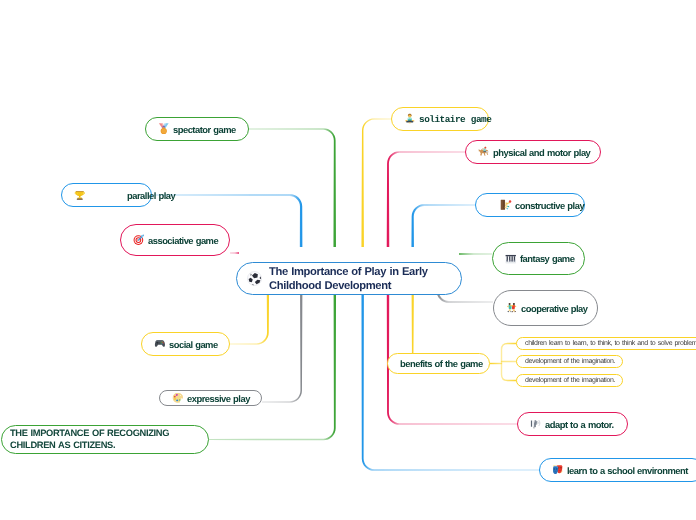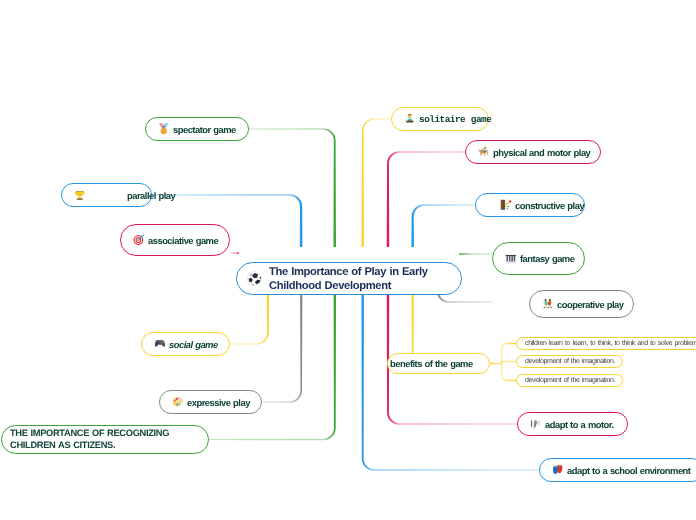--- a/index.html
+++ b/index.html
@@ -178,34 +178,34 @@
           <circle cx="15" cy="17" r="8" fill="#e81b1b"></circle>
           <circle cx="15" cy="17" r="5.2" fill="#fff"></circle>
           <circle cx="15" cy="17" r="2.8" fill="#e81b1b"></circle>
           <path d="M15 17 L28.5 3.5" stroke="#3f8fd0" stroke-width="3.6" stroke-linecap="round"></path>
           <path d="M28.8 3.2 l-1.4 7.1 -5.8-5.8z" fill="#62b6e8"></path>
           <path d="M28.8 3.2 l-7.2 1.3 5.8 5.8z" fill="#8fd0f2"></path>
           <circle cx="15" cy="17" r="2.1" fill="#8fd0f2"></circle>
         </svg></span>
       <span class="lbl">associative game</span>
 </div>
-<div class="node" id="social-game" style="left:141px;top:332px;width:89px;height:24px;border-color:#fad328;padding-left:12.3px;font-style:italic;">
+<div class="node" id="social-game" style="left:141px;top:332px;width:89px;height:24px;border-color:#fad328;padding-left:12.3px;">
   <span class="ic"><svg viewBox="0 0 32 32" width="11.5" height="11.5">
           <path d="M10.5 6 h11 c4.5 0 7 2.5 8.2 7.5 c1.2 5 1.3 9 -.7 10.6 c-2 1.6-4.3-.4-5.9-3.2 l-1.2-2.2 h-10.8 l-1.2 2.2 c-1.6 2.8-3.9 4.8-5.9 3.2 c-2-1.6-1.9-5.6-.7-10.6 C4.5 8.5 6 6 10.5 6z" fill="#454c54"></path>
           <path d="M10.5 6 h11 c3.2 0 5.4 1.3 6.8 4.2 h-24.6 C5.1 7.3 7.3 6 10.5 6z" fill="#5a636d"></path>
           <rect x="6.4" y="12.2" width="5.6" height="1.7" rx="0.8" fill="#262b30"></rect>
           <rect x="8.3" y="10.3" width="1.7" height="5.6" rx="0.8" fill="#262b30"></rect>
           <circle cx="22.5" cy="11.2" r="1.5" fill="#f0c419"></circle>
           <circle cx="25.6" cy="13.6" r="1.5" fill="#e8453c"></circle>
           <circle cx="22.5" cy="16" r="1.5" fill="#4a9cd6"></circle>
           <circle cx="19.5" cy="13.6" r="1.5" fill="#4caf50"></circle>
         </svg></span>
       <span class="lbl">social game</span>
 </div>
-<div class="node" id="expressive-play" style="left:159px;top:390px;width:103px;height:24px;border-color:#86898e;padding-left:12.3px;">
+<div class="node" id="expressive-play" style="left:159px;top:390px;width:103px;height:16px;border-color:#86898e;padding-left:12.3px;">
   <span class="ic"><svg viewBox="0 0 32 32" width="11.5" height="11.5">
           <path d="M16 3 C24.5 3 30 8 30 14.5 c0 4-3 5.3-5.4 5.9 c-1.9.5-3 1.5-3 3 c0 1.8 1.2 2.6 1.2 4 c0 1.3-1.4 2.6-5.3 2.6 C8.2 30 2 24 2 16.4 C2 8.8 8 3 16 3z" fill="#f5d98f"></path>
           <path d="M16 3 C24.5 3 30 8 30 14.5 c0 2.2-.9 3.6-2.2 4.5 C28.5 17.6 29 15.8 29 14 c0-6-5.5-10.3-13-10.3 C9.4 3.7 4 8 3.2 13.8 C3.9 7.7 9.2 3 16 3z" fill="#e8c171"></path>
           <ellipse cx="13.5" cy="8.3" rx="3.1" ry="2.6" fill="#c93bb5" transform="rotate(-20 13.5 8.3)"></ellipse>
           <ellipse cx="7.8" cy="13" rx="2.6" ry="2.3" fill="#e8553a" transform="rotate(-15 7.8 13)"></ellipse>
           <ellipse cx="8.4" cy="19.3" rx="2.7" ry="2.2" fill="#f0c419" transform="rotate(10 8.4 19.3)"></ellipse>
           <ellipse cx="14.4" cy="23.2" rx="3" ry="2.5" fill="#2e86c9"></ellipse>
           <ellipse cx="21.6" cy="22.3" rx="2.6" ry="2.2" fill="#6ec04a"></ellipse>
           <path d="M22.5 9.5 c1.2-.7 2.6-.3 2.2.6 c-.4.9-2 1.3-2.6.8z" fill="#fff"></path>
           <path d="M25 17.2 c1.6-.6 3.3.2 2.6 1 c-.7.8-2.7.6-3.2-.1z" fill="#fff"></path>
@@ -274,42 +274,42 @@
           <rect x="24.5" y="9" width="3.6" height="15" fill="#3b4050"></rect>
           <rect x="4.5" y="19" width="3.6" height="5" fill="#6b7183"></rect>
           <rect x="11.3" y="19" width="3.6" height="5" fill="#6b7183"></rect>
           <rect x="18.1" y="19" width="3.6" height="5" fill="#6b7183"></rect>
           <rect x="24.5" y="19" width="3.6" height="5" fill="#6b7183"></rect>
           <rect x="2" y="24" width="28" height="2.2" fill="#d3d7de"></rect>
           <rect x="2" y="26.2" width="28" height="2.4" fill="#e8eaee"></rect>
         </svg></span>
       <span class="lbl">fantasy game</span>
 </div>
-<div class="node" id="cooperative-play" style="left:493px;top:290px;width:105px;height:28px;border-color:#86898e;padding-left:12.3px;margin-left:36px;">
+<div class="node" id="cooperative-play" style="left:493px;top:290px;width:105px;height:36px;border-color:#86898e;padding-left:12.3px;">
   <span class="ic"><svg viewBox="0 0 32 32" width="11.5" height="11.5">
           <circle cx="10" cy="5.5" r="2.8" fill="#4a3a2a"></circle>
           <circle cx="22" cy="5.5" r="2.8" fill="#3a2a1a"></circle>
           <path d="M8.3 8.3 h3.6 c2.3 0 3.7 1.8 3.7 4.5 l-.6 7.4 h-6.8 l-1.2-7.8 c-.3-2.6 .6-4.1 1.3-4.1z" fill="#3fbfae"></path>
           <path d="M23.7 8.3 h-3.6 c-2.3 0-3.7 1.8-3.7 4.5 l.6 7.4 h6.8 l1.2-7.8 c.3-2.6-.6-4.1-1.3-4.1z" fill="#e8392c"></path>
           <path d="M15.5 11.8 c.4-2.4 .3-3.2-.3-3.5 l-3.1 .3 -.4 2.9z" fill="#f7c14b"></path>
           <path d="M16.5 11.8 c-.4-2.4-.3-3.2 .3-3.5 l3.1 .3 .4 2.9z" fill="#f7c14b"></path>
           <path d="M6.6 9.4 l-3.5 2.6 1.6 2.4 3.4-2.5z" fill="#f7c14b"></path>
           <path d="M25.4 9.4 l3.5 2.6 -1.6 2.4 -3.4-2.5z" fill="#f7c14b"></path>
           <path d="M9 20 l-2.6 5.4 2.2 1.2 3.3-5.2z" fill="#f2cb7a"></path>
           <path d="M12.5 20.2 l.5 5.8 -2.4 .4 -1.5-5.4z" fill="#f2cb7a"></path>
           <path d="M23 20 l2.6 5.4 -2.2 1.2 -3.3-5.2z" fill="#f2cb7a"></path>
           <path d="M19.5 20.2 l-.5 5.8 2.4 .4 1.5-5.4z" fill="#f2cb7a"></path>
           <path d="M5.2 25 l3.4 1.1 -1 2.3 -3.4-1.2z" fill="#394652"></path>
           <path d="M12.6 25.6 l2.7 .2 -.3 2.6 -2.8-.3z" fill="#394652"></path>
           <path d="M26.8 25 l-3.4 1.1 1 2.3 3.4-1.2z" fill="#5b3b2a"></path>
           <path d="M19.4 25.6 l-2.7 .2 .3 2.6 2.8-.3z" fill="#5b3b2a"></path>
         </svg></span>
       <span class="lbl">cooperative play</span>
 </div>
-<div class="node" id="benefits-of-the-game" style="left:387px;top:353px;width:103px;height:21px;border-color:#fad328;padding-left:2px;">
+<div class="node" id="benefits-of-the-game" style="left:387px;top:353px;width:103px;height:21px;border-color:#fad328;padding-left:12px;">
   <span class="lbl">benefits of the game</span>
 </div>
 <div class="node" id="adapt-to-a-group" style="left:517px;top:412px;width:111px;height:24px;border-color:#e2175a;padding-left:12.3px;">
   <span class="ic"><svg viewBox="0 0 32 32" width="11.5" height="11.5">
           <rect x="2.5" y="7" width="3.4" height="17.5" rx="0.6" fill="#5d6874"></rect>
           <path d="M7 7.5 h4 v17 h-4z" fill="#eceff3"></path>
           <path d="M13.5 5.5 c3.3 0 5.8 3.2 6.4 6.3 c.3 1.7 -.3 2.6 -1.1 3.3 c-.7 .6 -.9 1.2 -.4 1.9 c.6 .8 .5 1.6 -.5 1.9 l-1.6 .5 .2 3.6 c.1 1.8-.9 2.9-2.6 2.9 h-2.4 l-.3-10.9z" fill="#7c8490"></path>
           <path d="M13.2 6.5 c2.8 .2 4.9 2.9 5.5 5.6 c.3 1.5-.2 2.3-.9 2.9 l-1.1-.5 c.6-.5 1-1.2 .8-2.4 c-.5-2.3-2.2-4.4-4.5-4.6z" fill="#9aa3ad"></path>
           <path d="M11.6 24.5 l.6 4.5 h-2 l-.6-4.5z" fill="#6b7380"></path>
           <path d="M21.5 9.5 c1.6 1.8 1.6 5.2 0 7" stroke="#9aa3ad" stroke-width="1.7" fill="none" stroke-linecap="round"></path>
@@ -326,21 +326,21 @@
           <ellipse cx="18.5" cy="10.5" rx="1.6" ry="2.1" fill="#8c1f16"></ellipse>
           <ellipse cx="25" cy="10.5" rx="1.6" ry="2.1" fill="#8c1f16"></ellipse>
           <path d="M18.3 16.5 c1.5 3.3 5.3 3.3 6.7 0 c-1.9 2-4.8 2-6.7 0z" fill="#8c1f16"></path>
           <path d="M19.2 8.5 c2.8 1 5.2 4 6 7.2 c-.6-3.2-3.1-6.3-6-7.2z" fill="#f2786a" opacity="0.6"></path>
           <path d="M3 10.8 c0-2.6 2.3-4.2 6-4.2 c3.4 0 6.6 1.2 8.4 2.7 c0 5.8-.9 11.8-3.2 15.4 c-1.4 2.2-3.2 3.3-5.2 3.3 c-2.1 0-3.8-1.2-5-3.5 C2.5 21.3 3 16.2 3 10.8z" fill="#2a74bd"></path>
           <path d="M3 10.8 c0-2.6 2.3-4.2 6-4.2 c3.4 0 6.6 1.2 8.4 2.7 l-.1 2 c-1.9-1.8-4.8-3-8.2-3 c-3.2 0-5.4 .9-6 2.5z" fill="#5a9ad9"></path>
           <ellipse cx="6.5" cy="14" rx="1.6" ry="2.1" fill="#194e82"></ellipse>
           <ellipse cx="13" cy="14" rx="1.6" ry="2.1" fill="#194e82"></ellipse>
           <path d="M6.3 20 c1.5 3.3 5.3 3.3 6.7 0 c-1.9 2-4.8 2-6.7 0z" fill="#194e82"></path>
         </svg></span>
-      <span class="lbl">adapt to a school environment</span>
+      <span class="lbl">learn to a school environment</span>
 </div>
 <div class="node sub" id="benefit-0" style="left:516px;top:337px;width:192px;height:13px;">
   <span class="lbl">children learn to learn, to think, to think and to solve problems</span>
 </div>
 <div class="node sub" id="benefit-1" style="left:516px;top:355px;width:107px;height:13px;">
   <span class="lbl">development of the imagination.</span>
 </div>
 <div class="node sub" id="benefit-2" style="left:516px;top:374px;width:107px;height:13px;">
   <span class="lbl">development of the imagination.</span>
 </div>

